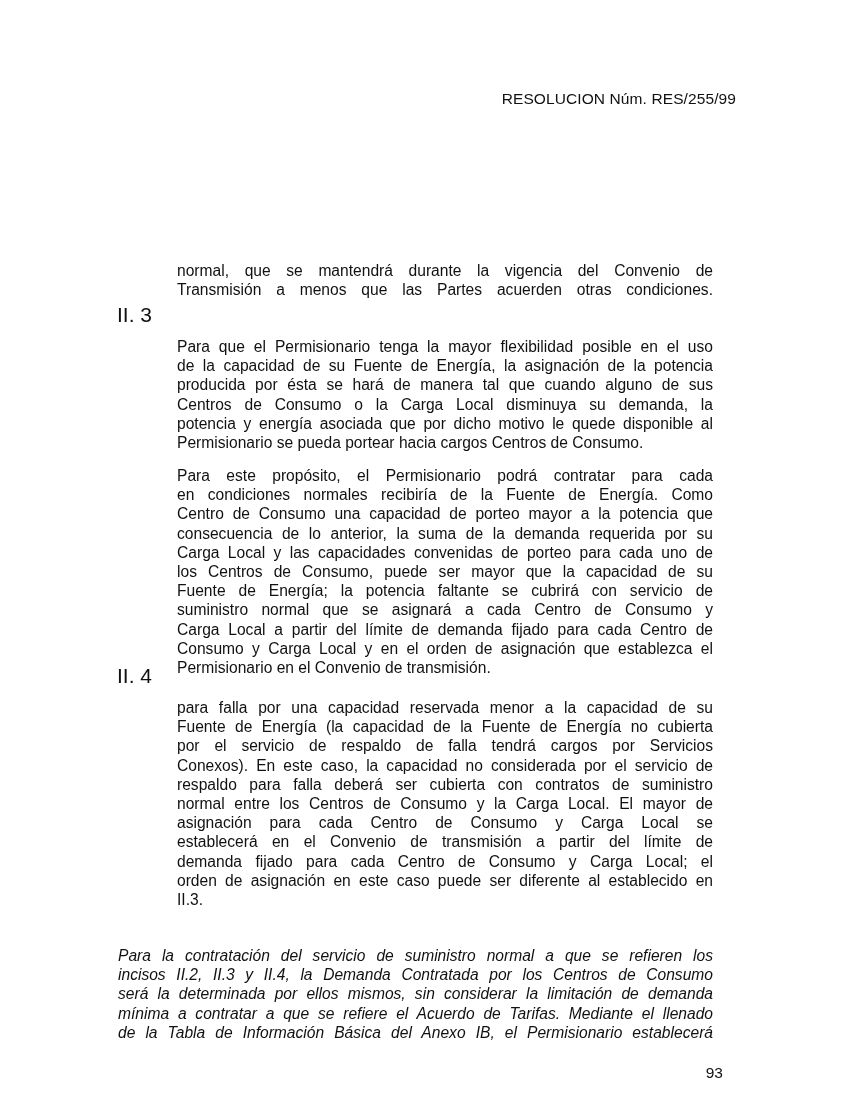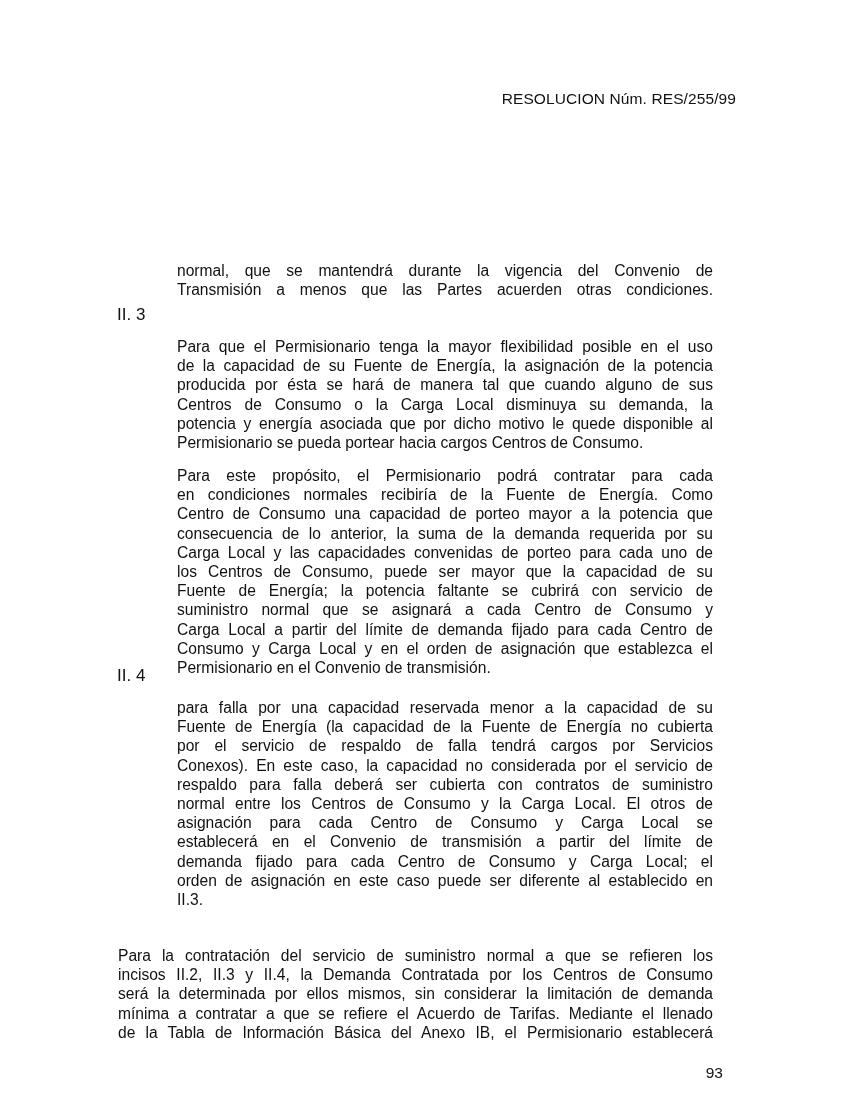--- a/index.html
+++ b/index.html
@@ -3,21 +3,21 @@
   <meta charset="utf-8">
   <style>
     html, body { margin: 0; padding: 0; background: #ffffff; }
     body { width: 850px; height: 1100px; position: relative; overflow: hidden;
            font-family: "Liberation Sans", sans-serif; color: #111; }
     .header { position: absolute; top: 90px; right: 114px; font-size: 15.5px; letter-spacing: 0.1px; }
     .pagenum { position: absolute; top: 1032px; right: 127px; font-size: 15.5px; margin-top: 32px; }
     .block { position: absolute; font-size: 15.6px; line-height: 19.2px; margin-top: 32px; }
     .line { display: block; text-align: justify; text-align-last: justify; white-space: nowrap; height: 19.2px; }
     .line.last { text-align-last: left; }
-    .label { position: absolute; font-size: 17px; line-height: 19.2px; left: 117px; }
+    .label { position: absolute; font-size: 21px; line-height: 19.2px; left: 117px; }
     .indent { left: 177px; width: 536px; }
     .full { left: 118px; width: 595px; }
   </style>
 </head>
 <body>
 
 <div class="header">RESOLUCION Núm. RES/255/99</div>
 
 <div class="block indent" style="top:229px;">
     <span class="line">normal, que se mantendrá durante la vigencia del Convenio de</span>
@@ -47,29 +47,29 @@
     <span class="line last">Permisionario en el Convenio de transmisión.</span>
   </div>
 
 <div class="label" style="top:666px;">II. 4</div>
 <div class="block indent" style="top:666px;">
     <span class="line">para falla por una capacidad reservada menor a la capacidad de su</span>
     <span class="line">Fuente de Energía (la capacidad de la Fuente de Energía no cubierta</span>
     <span class="line">por el servicio de respaldo de falla tendrá cargos por Servicios</span>
     <span class="line">Conexos). En este caso, la capacidad no considerada por el servicio de</span>
     <span class="line">respaldo para falla deberá ser cubierta con contratos de suministro</span>
-    <span class="line">normal entre los Centros de Consumo y la Carga Local. El otros de</span>
+    <span class="line">normal entre los Centros de Consumo y la Carga Local. El mayor de</span>
     <span class="line">asignación para cada Centro de Consumo y Carga Local se</span>
     <span class="line">establecerá en el Convenio de transmisión a partir del límite de</span>
     <span class="line">demanda fijado para cada Centro de Consumo y Carga Local; el</span>
     <span class="line">orden de asignación en este caso puede ser diferente al establecido en</span>
     <span class="line last">II.3.</span>
   </div>
 
-<div class="block full" style="top:914px;">
+<div class="block full" style="top:914px;font-style:italic;">
     <span class="line">Para la contratación del servicio de suministro normal a que se refieren los</span>
     <span class="line">incisos II.2, II.3 y II.4, la Demanda Contratada por los Centros de Consumo</span>
     <span class="line">será la determinada por ellos mismos, sin considerar la limitación de demanda</span>
     <span class="line">mínima a contratar a que se refiere el Acuerdo de Tarifas. Mediante el llenado</span>
     <span class="line">de la Tabla de Información Básica del Anexo IB, el Permisionario establecerá</span>
   </div>
 
 <div class="pagenum">93</div>
 
 </body></html>

